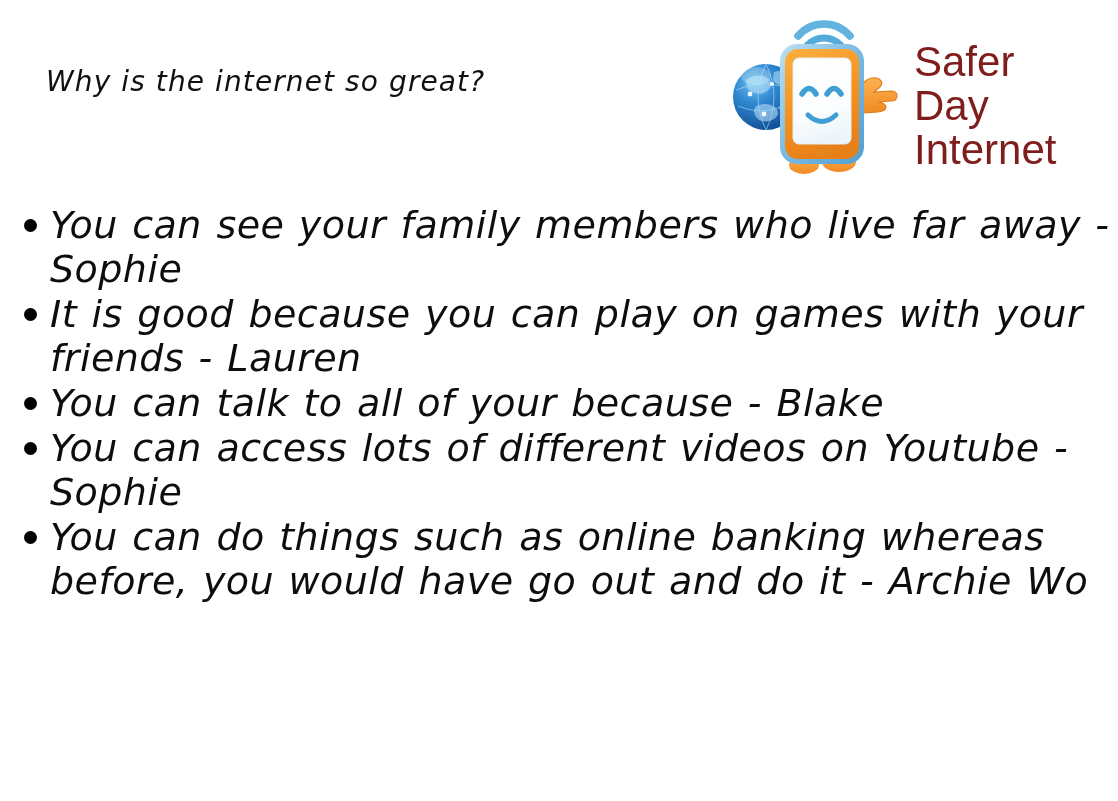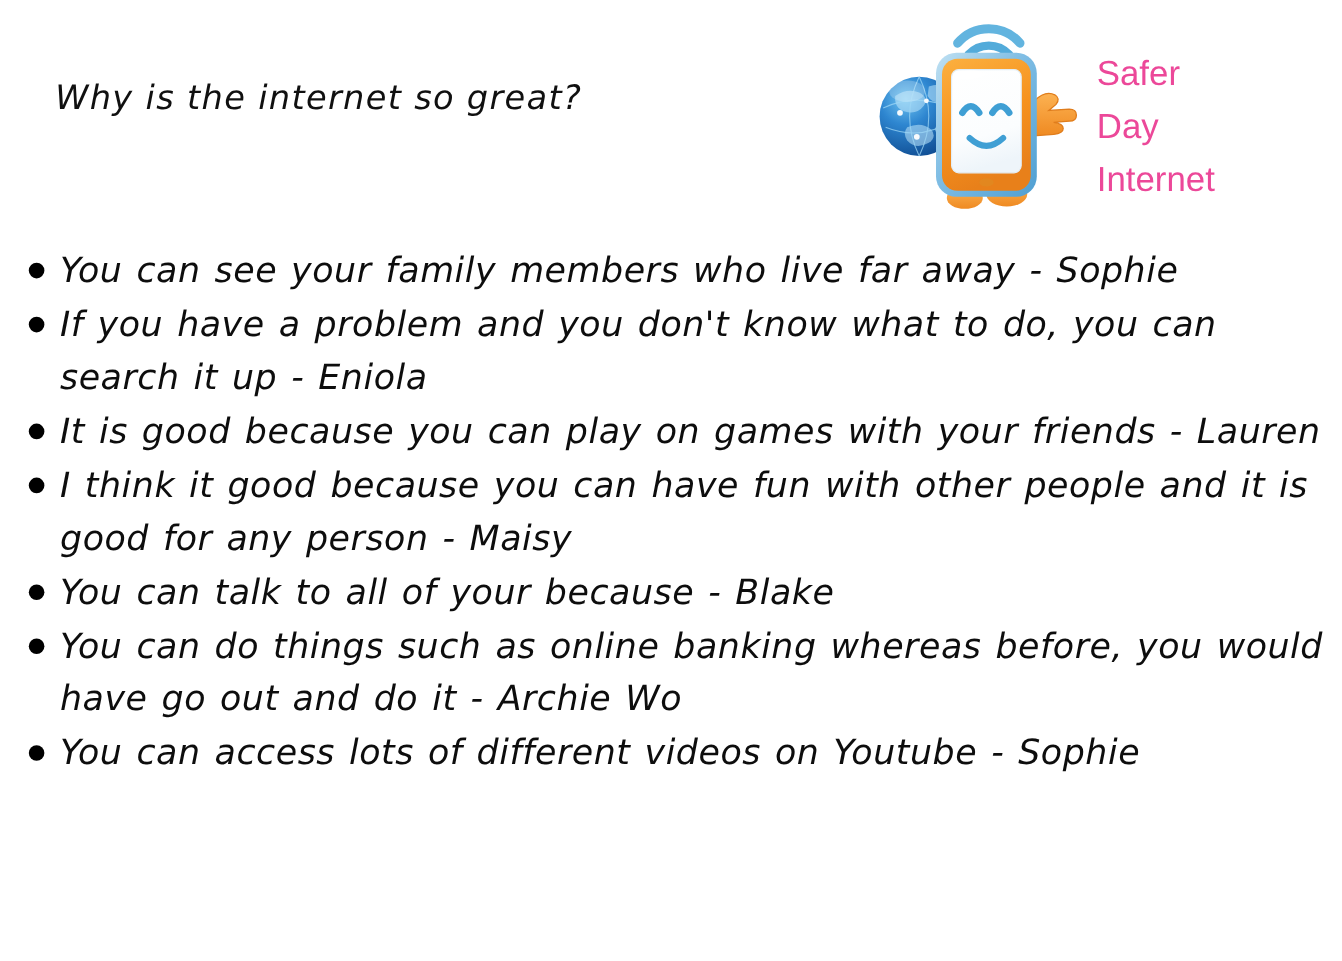--- a/index.html
+++ b/index.html
@@ -55,44 +55,44 @@
     width: 180px;
     height: 180px;
   }
 
   .logo-wordmark {
     position: absolute;
     left: 188px;
     top: 38px;
     font-family: "Liberation Sans", sans-serif;
     font-weight: 400;
-    font-size: 29px;
+    font-size: 42px;
     line-height: 44px;
-    color: #ec4899;
+    color: #7f1d1d;
     letter-spacing: 0px;
   }
   .logo-wordmark .wm-line { display: block; }
 
   
   .bullet-list {
     position: absolute;
     left: 18px;
     top: 203px;
     width: 1092px;
   }
 
   .bullet-item {
     position: relative;
     display: block;
     padding-left: 32px;
     margin: 0 0 1px 0;
     font-family: "DejaVu Sans", "Liberation Sans", sans-serif;
     font-style: italic;
     font-weight: 400;
-    font-size: 29px;
+    font-size: 38px;
     line-height: 44px;
     letter-spacing: 0.45px;
     color: #0d0d0d;
     word-spacing: 2px;
   }
 
   .bullet-item .marker {
     position: absolute;
     left: 6px;
     top: 16px;
@@ -207,46 +207,38 @@
     </div>
   </div>
 
   <div class="bullet-list">
 
     <div class="bullet-item">
       <span class="marker"></span>
       <span class="btext">You can see your family members who live far away - Sophie</span>
     </div>
 
-    <div class="bullet-item">
-      <span class="marker"></span>
-      <span class="btext">If you have a problem and you don't know what to do, you can search it up - Eniola</span>
-    </div>
 
     <div class="bullet-item">
       <span class="marker"></span>
       <span class="btext">It is good because you can play on games with your friends - Lauren</span>
     </div>
 
-    <div class="bullet-item">
-      <span class="marker"></span>
-      <span class="btext">I think it good because you can have fun with other people and it is good for any person - Maisy</span>
-    </div>
 
 
     <div class="bullet-item">
       <span class="marker"></span>
       <span class="btext">You can talk to all of your because - Blake</span>
     </div>
 
     <div class="bullet-item">
       <span class="marker"></span>
+      <span class="btext">You can access lots of different videos on Youtube - Sophie</span>
+    </div>
+
+    <div class="bullet-item">
+      <span class="marker"></span>
       <span class="btext">You can do things such as online banking whereas before, you would have go out and do it  - Archie Wo</span>
     </div>
 
-    <div class="bullet-item">
-      <span class="marker"></span>
-      <span class="btext">You can access lots of different videos on Youtube - Sophie</span>
-    </div>
-
   </div>
 
 </div>
 
 </body></html>

